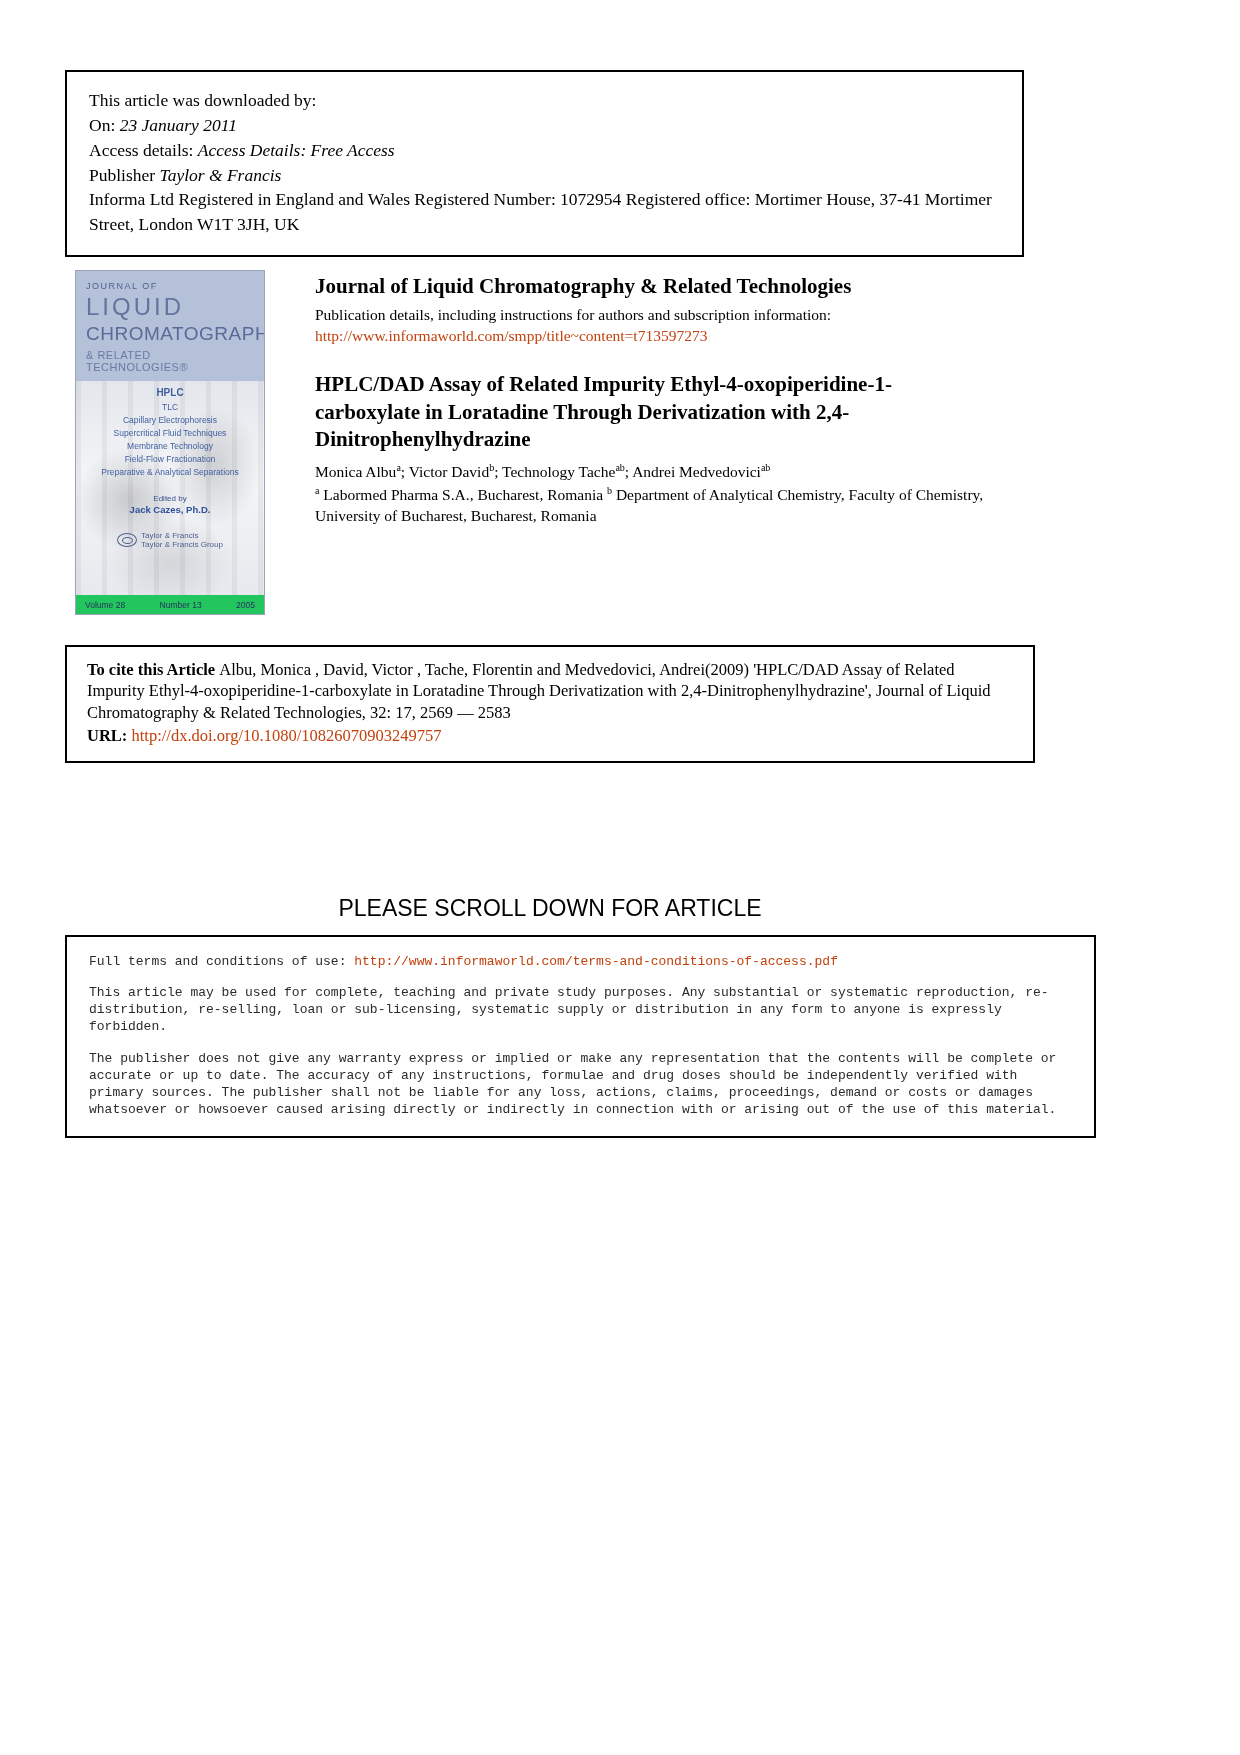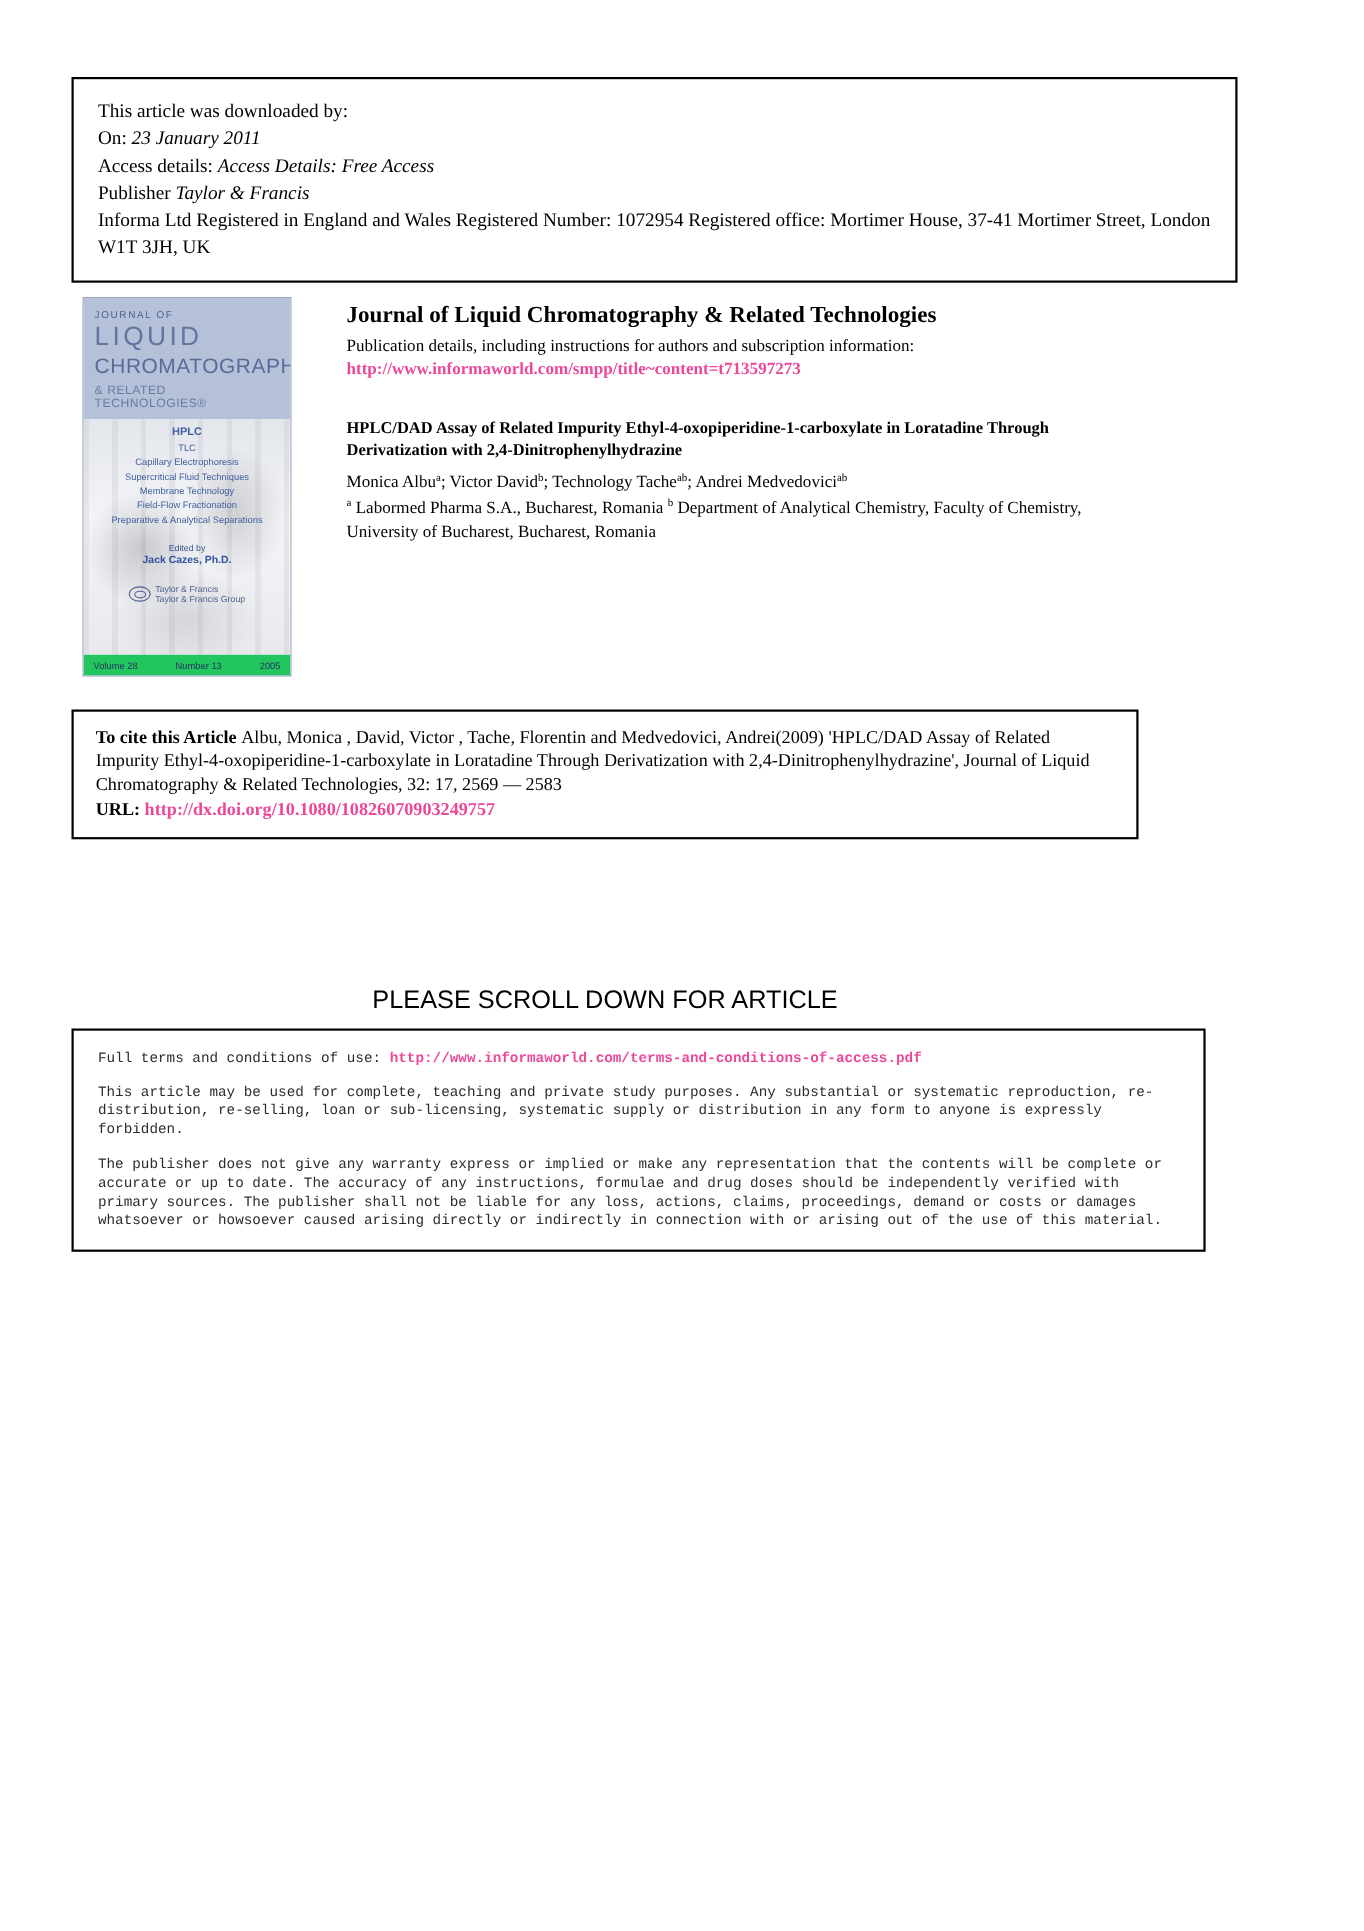--- a/index.html
+++ b/index.html
@@ -1,21 +1,21 @@
 <!DOCTYPE html>
 <html><head>
 <meta charset="utf-8">
 <style>
   html,body{margin:0;padding:0;background:#fff;}
   .page{position:relative;width:1240px;height:1755px;background:#ffffff;overflow:hidden;
         font-family:"Liberation Serif", serif;color:#000;}
 
   
   .box{box-sizing:border-box;border:2px solid #000;background:#fff;}
-  .box-downloaded{position:absolute;left:65px;top:70px;width:1060px;padding:16px 22px 18px;
+  .box-downloaded{position:absolute;left:65px;top:70px;width:959px;padding:16px 22px 18px;
         font-size:17.5px;line-height:1.42;}
   .it{font-style:italic;}
 
   
   .journal-section{position:absolute;left:75px;top:270px;width:965px;}
   .cover{position:absolute;left:0;top:0;width:190px;height:345px;border:1px solid #98a2b8;
         box-sizing:border-box;display:flex;flex-direction:column;overflow:hidden;
         font-family:"Liberation Sans", sans-serif;}
   .cover-top{background:#b5c1d8;padding:10px 10px 8px;}
   .cov-journal-of{font-size:9px;letter-spacing:1.5px;color:#4f6191;}
@@ -38,23 +38,23 @@
         display:inline-block;position:relative;}
   .cov-tf-ellipse::after{content:"";position:absolute;left:4px;top:3px;width:9px;height:5px;
         border:1px solid #4f6191;border-radius:50%;}
   .cov-tf-text{font-size:8px;color:#4f6191;text-align:left;line-height:1.15;}
   .cover-bottom{height:19px;background:#22c55e;display:flex;align-items:center;
         justify-content:space-between;padding:0 9px;font-size:8.5px;color:#27355e;}
 
   .journal-info{position:absolute;left:240px;top:4px;width:722px;}
   .journal-title{font-size:21px;font-weight:bold;line-height:1.15;}
   .pub-details{font-size:15.5px;margin-top:7px;line-height:1.3;}
-  .link{color:#ec4899;text-decoration:none;font-weight:bold;}
+  .link{color:#c2410c;text-decoration:none;}
   .pub-link{font-size:15.5px;margin-top:2px;}
-  .article-title{font-size:15px;font-weight:bold;line-height:1.3;margin-top:36px;max-width:650px;}
+  .article-title{font-size:21px;font-weight:bold;line-height:1.3;margin-top:26px;max-width:650px;}
   .authors{font-size:15.5px;margin-top:9px;}
   .authors sup, .affil sup{font-size:10px;}
   .affil{font-size:15.5px;line-height:1.35;margin-top:3px;max-width:700px;}
 
   
   .box-cite{position:absolute;left:65px;top:645px;width:970px;padding:12px 20px 14px;
         font-size:16.5px;line-height:1.3;}
   .b{font-weight:bold;}
   .cite-line{margin-top:2px;}
 

